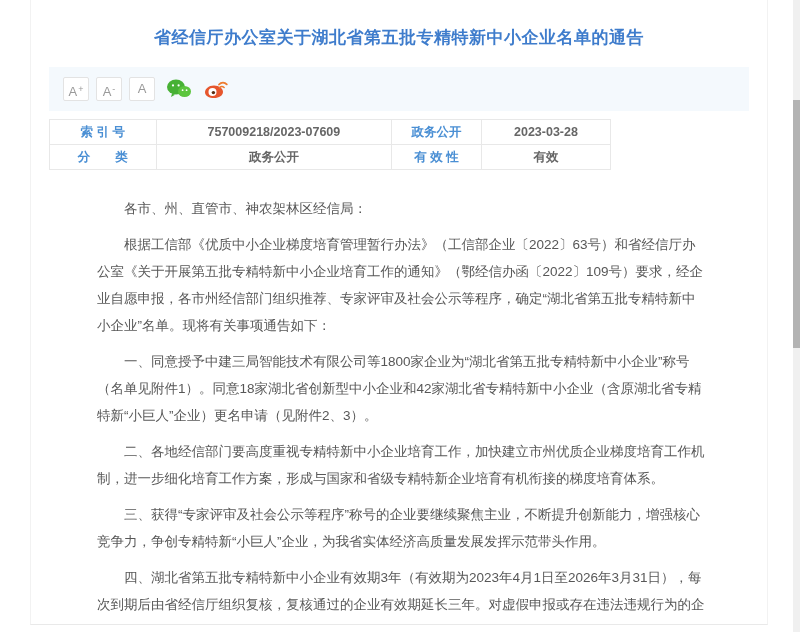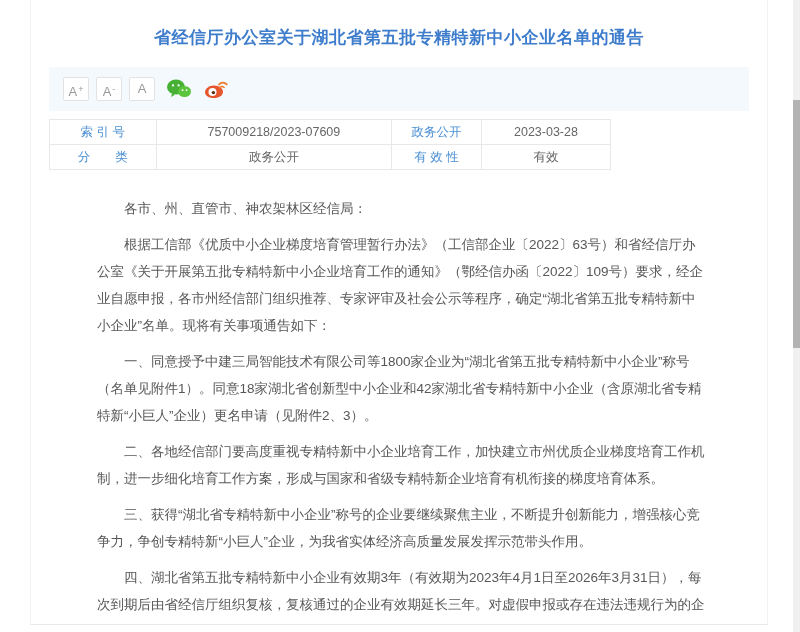--- a/index.html
+++ b/index.html
@@ -34,20 +34,21 @@
     width: 26px; height: 24px; background: #fff; border: 1px solid #e3e3e3;
     color: #9a9a9a; font-size: 13px; line-height: 22px; text-align: center;
     cursor: pointer; border-radius: 2px; position: relative; font-family: inherit;
   }
   .font-btn .sup { font-size: 9px; vertical-align: 4px; margin-left: 1px; }
   .share-btn { border: none; background: transparent; cursor: pointer; padding: 0; margin-left: 4px; line-height: 0; }
 
   .info-table {
     width: 562px; margin: 0 18px; border-collapse: collapse; table-layout: fixed;
     font-size: 12.5px;
+    font-weight: bold;
   }
   .info-table td {
     border: 1px solid #e8e8e8; height: 25px; padding: 2px 10px; background: #fff;
   }
   .info-table td.lbl { color: #4a8fd4; text-align: center; padding: 2px 4px; }
   .info-table td.val { color: #666; text-align: center; }
   .col1 { width: 19%; } .col2 { width: 42%; } .col3 { width: 16%; } .col4 { width: 23%; }
 
   .doc-body {
     padding: 16px 46px 0 50px;
@@ -121,21 +122,21 @@
         <td class="val">有效</td>
       </tr>
     </tbody>
       </table>
 
     <div class="doc-body">
       <p>各市、州、直管市、神农架林区经信局：</p>
       <p>根据工信部《优质中小企业梯度培育管理暂行办法》（工信部企业〔2022〕63号）和省经信厅办公室《关于开展第五批专精特新中小企业培育工作的通知》（鄂经信办函〔2022〕109号）要求，经企业自愿申报，各市州经信部门组织推荐、专家评审及社会公示等程序，确定“湖北省第五批专精特新中小企业”名单。现将有关事项通告如下：</p>
       <p>一、同意授予中建三局智能技术有限公司等1800家企业为“湖北省第五批专精特新中小企业”称号（名单见附件1）。同意18家湖北省创新型中小企业和42家湖北省专精特新中小企业（含原湖北省专精特新“小巨人”企业）更名申请（见附件2、3）。</p>
       <p>二、各地经信部门要高度重视专精特新中小企业培育工作，加快建立市州优质企业梯度培育工作机制，进一步细化培育工作方案，形成与国家和省级专精特新企业培育有机衔接的梯度培育体系。</p>
-      <p>三、获得“湖北省专精特新中小企业”称号的企业要继续聚焦主业，不断提升创新能力，增强核心竞争力，争创专精特新“小巨人”企业，为我省实体经济高质量发展发挥示范带头作用。</p>
+      <p>三、获得“专家评审及社会公示等程序”称号的企业要继续聚焦主业，不断提升创新能力，增强核心竞争力，争创专精特新“小巨人”企业，为我省实体经济高质量发展发挥示范带头作用。</p>
       <p>四、湖北省第五批专精特新中小企业有效期3年（有效期为2023年4月1日至2026年3月31日），每次到期后由省经信厅组织复核，复核通过的企业有效期延长三年。对虚假申报或存在违法违规行为的企业，一经查实，立即撤销湖北省专精特新中小企业称号。</p>
 
     </div>
 
   </div>
 
   <div class="scrollbar-track">
     <div class="scrollbar-thumb"></div>
   </div>
 </div>

